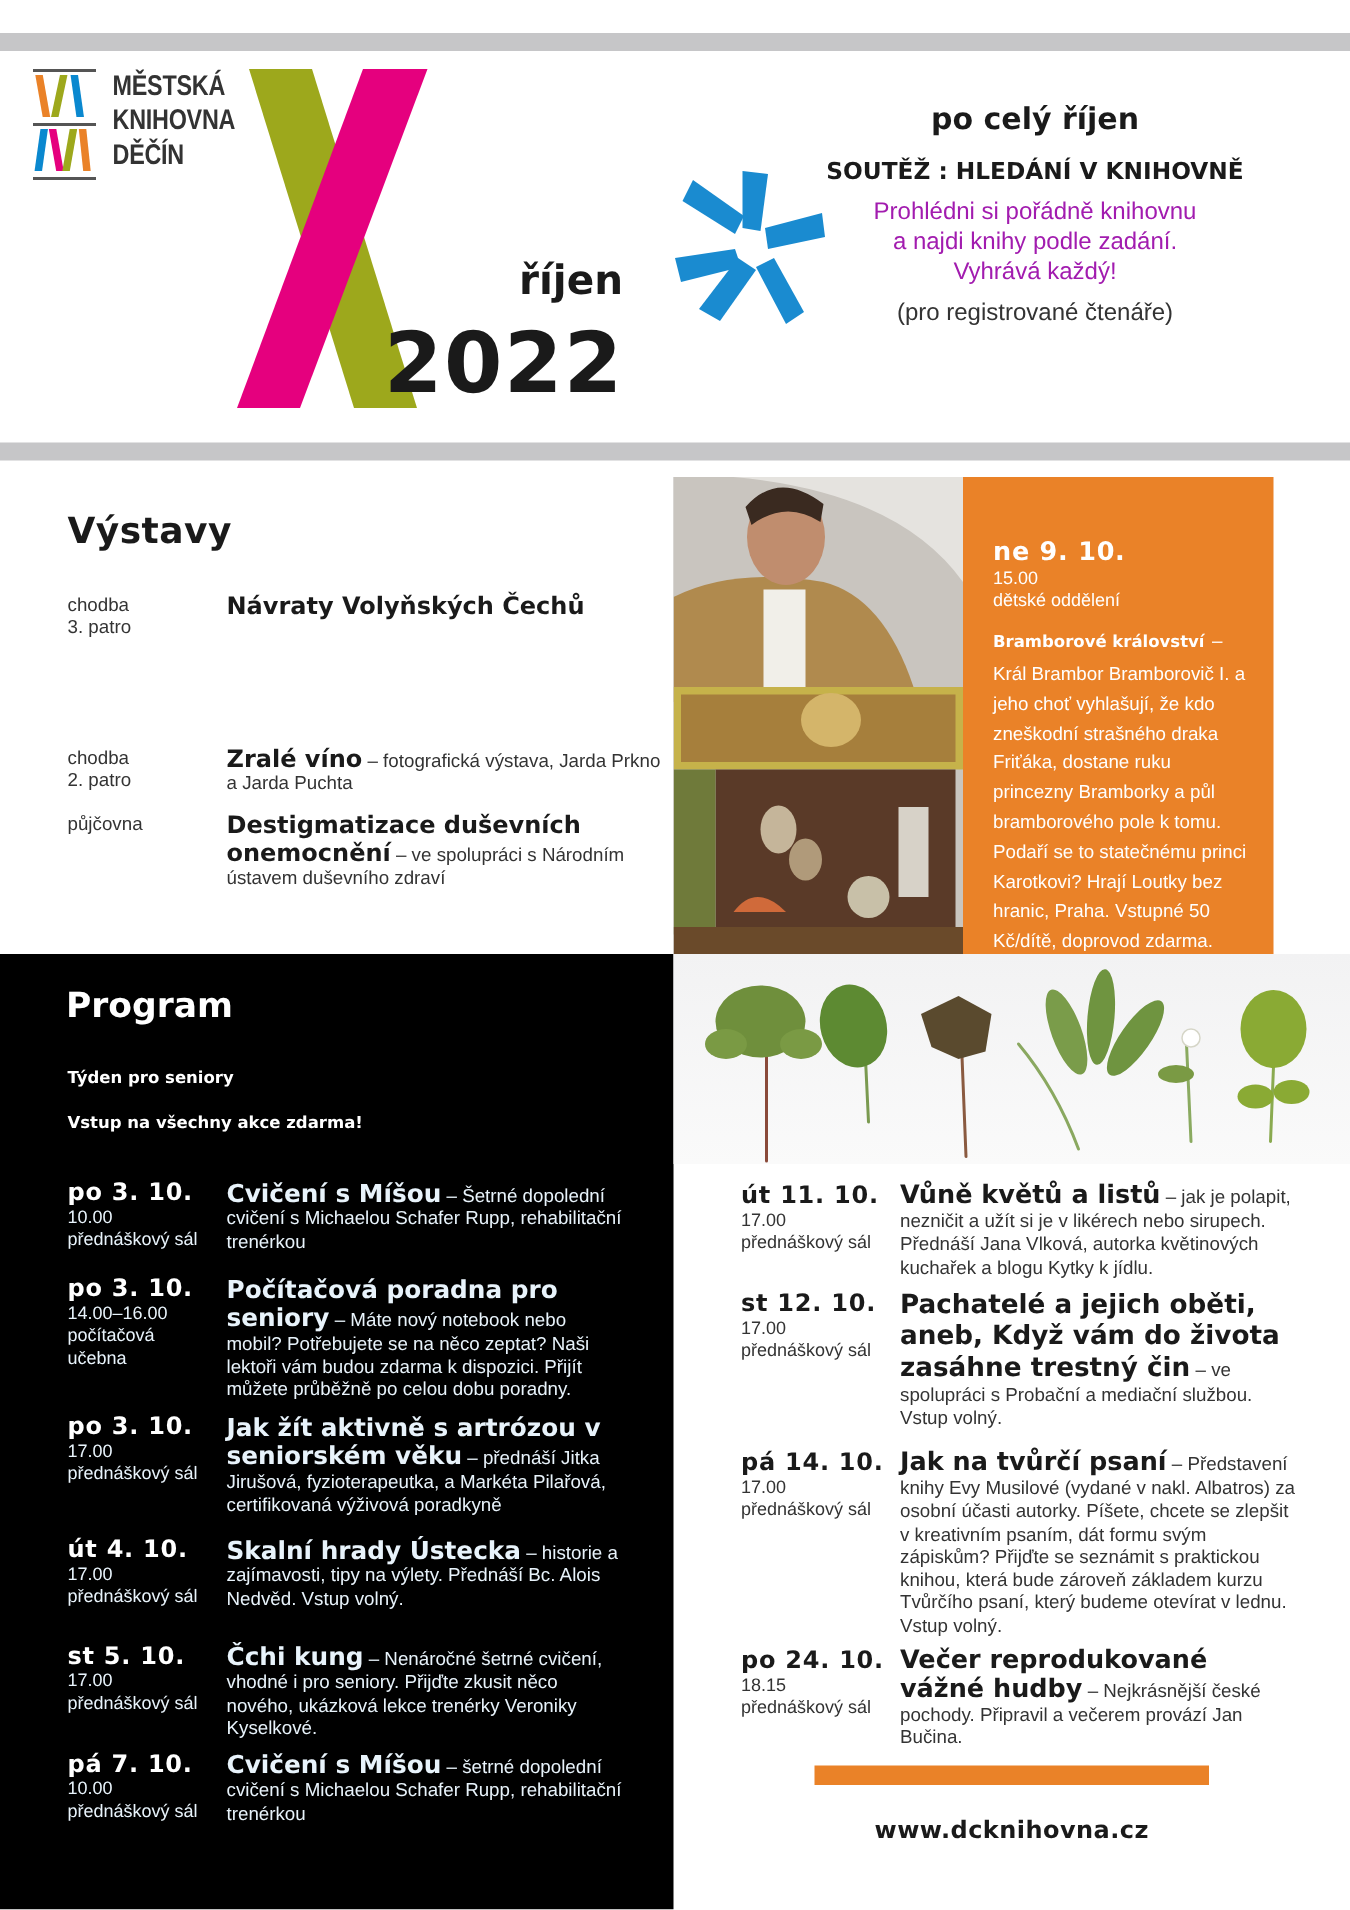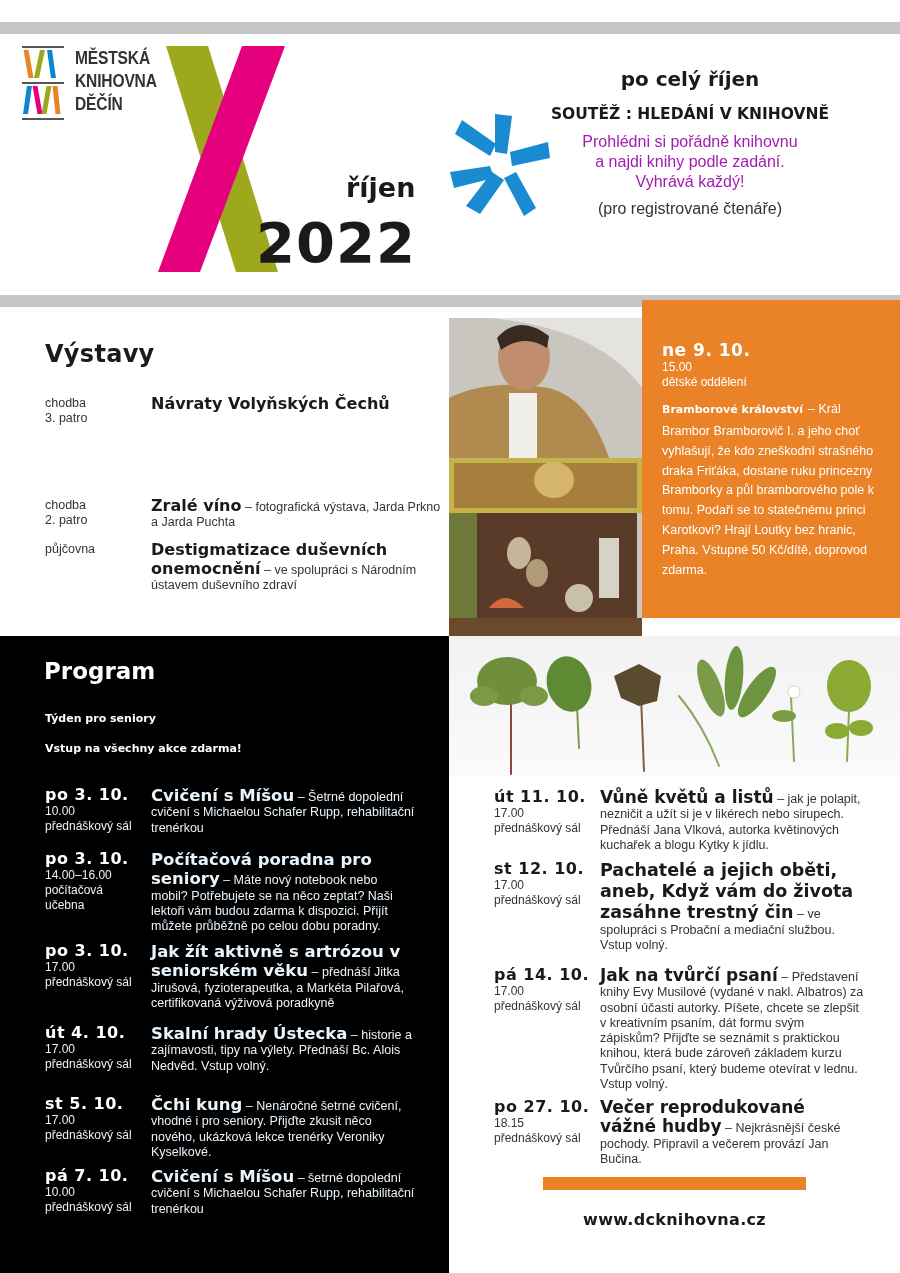--- a/index.html
+++ b/index.html
@@ -36,21 +36,21 @@
   #exhibitions h2 { position: absolute; left: 45px; top: 22px; font-size: 24px; font-weight: bold; letter-spacing: 0.3px; }
   .ex-row { position: absolute; left: 45px; width: 400px; }
   .ex-place { position: absolute; left: 0; top: 2px; width: 100px; font-family: "Liberation Sans", sans-serif; font-size: 12.5px; line-height: 15px; color: #333; }
   .ex-body { position: absolute; left: 106px; top: 0; width: 295px; font-family: "Liberation Sans", sans-serif; font-size: 12.5px; line-height: 15px; color: #333; }
   .ex-title { font-family: "DejaVu Sans", sans-serif; font-weight: bold; font-size: 16px; color: #1a1a1a; line-height: 19px; }
 
   
   #puppet-photo { position: absolute; left: 449px; top: 318px; width: 193px; height: 318px; overflow: hidden; background: #b8b4ae; }
 
   
-  #orange-box { position: absolute; left: 642px; top: 300px; width: 258px; height: 318px; background: #ea8228; color: #fff; padding: 40px 18px 0 20px; }
+  #orange-box { position: absolute; left: 642px; top: 318px; width: 207px; height: 318px; background: #ea8228; color: #fff; padding: 40px 18px 0 20px; }
   #orange-box .date { font-weight: bold; font-size: 17px; line-height: 20px; letter-spacing: 0.5px; }
   #orange-box .small { font-family: "Liberation Sans", sans-serif; font-size: 12px; line-height: 15px; }
   #orange-box .ev-title { font-weight: bold; font-size: 11px; line-height: 20px; }
   #orange-box .ev-text { font-family: "Liberation Sans", sans-serif; font-size: 12.5px; line-height: 15.8px; }
 
   
   #program { position: absolute; left: 0; top: 636px; width: 449px; height: 637px; background: #000000; color: #fff; }
   #program h2 { position: absolute; left: 44px; top: 22px; font-size: 23px; font-weight: bold; }
   #program .sub { position: absolute; left: 45px; font-size: 11px; font-weight: bold; text-align: right; }
 
@@ -307,21 +307,21 @@
     <div class="ev-left">
         <div class="ev-date">pá 14. 10.</div>
       <div class="ev-meta">17.00</div>
       <div class="ev-meta">přednáškový sál</div>
       </div>
     <div class="ev-right"><span class="ev-name">Jak na tvůrčí psaní</span> <span>– Představení knihy Evy Musilové (vydané v nakl. Albatros) za osobní účasti autorky. Píšete, chcete se zlepšit v kreativním psaním, dát formu svým zápiskům? Přijďte se seznámit s praktickou knihou, která bude zároveň základem kurzu Tvůrčího psaní, který budeme otevírat v lednu. Vstup volný.</span></div>
   </div>
 
   <div class="ev" style="top:1098px">
     <div class="ev-left">
-        <div class="ev-date">po 27. 10.</div>
+        <div class="ev-date">po 24. 10.</div>
       <div class="ev-meta">18.15</div>
       <div class="ev-meta">přednáškový sál</div>
       </div>
     <div class="ev-right"><span class="ev-name">Večer reprodukované vážné hudby</span> <span>– Nejkrásnější české pochody. Připravil a večerem provází Jan Bučina.</span></div>
   </div>
 </section>
 
 <div id="orange-bar"></div>
 <div id="website">www.dcknihovna.cz</div>
 

